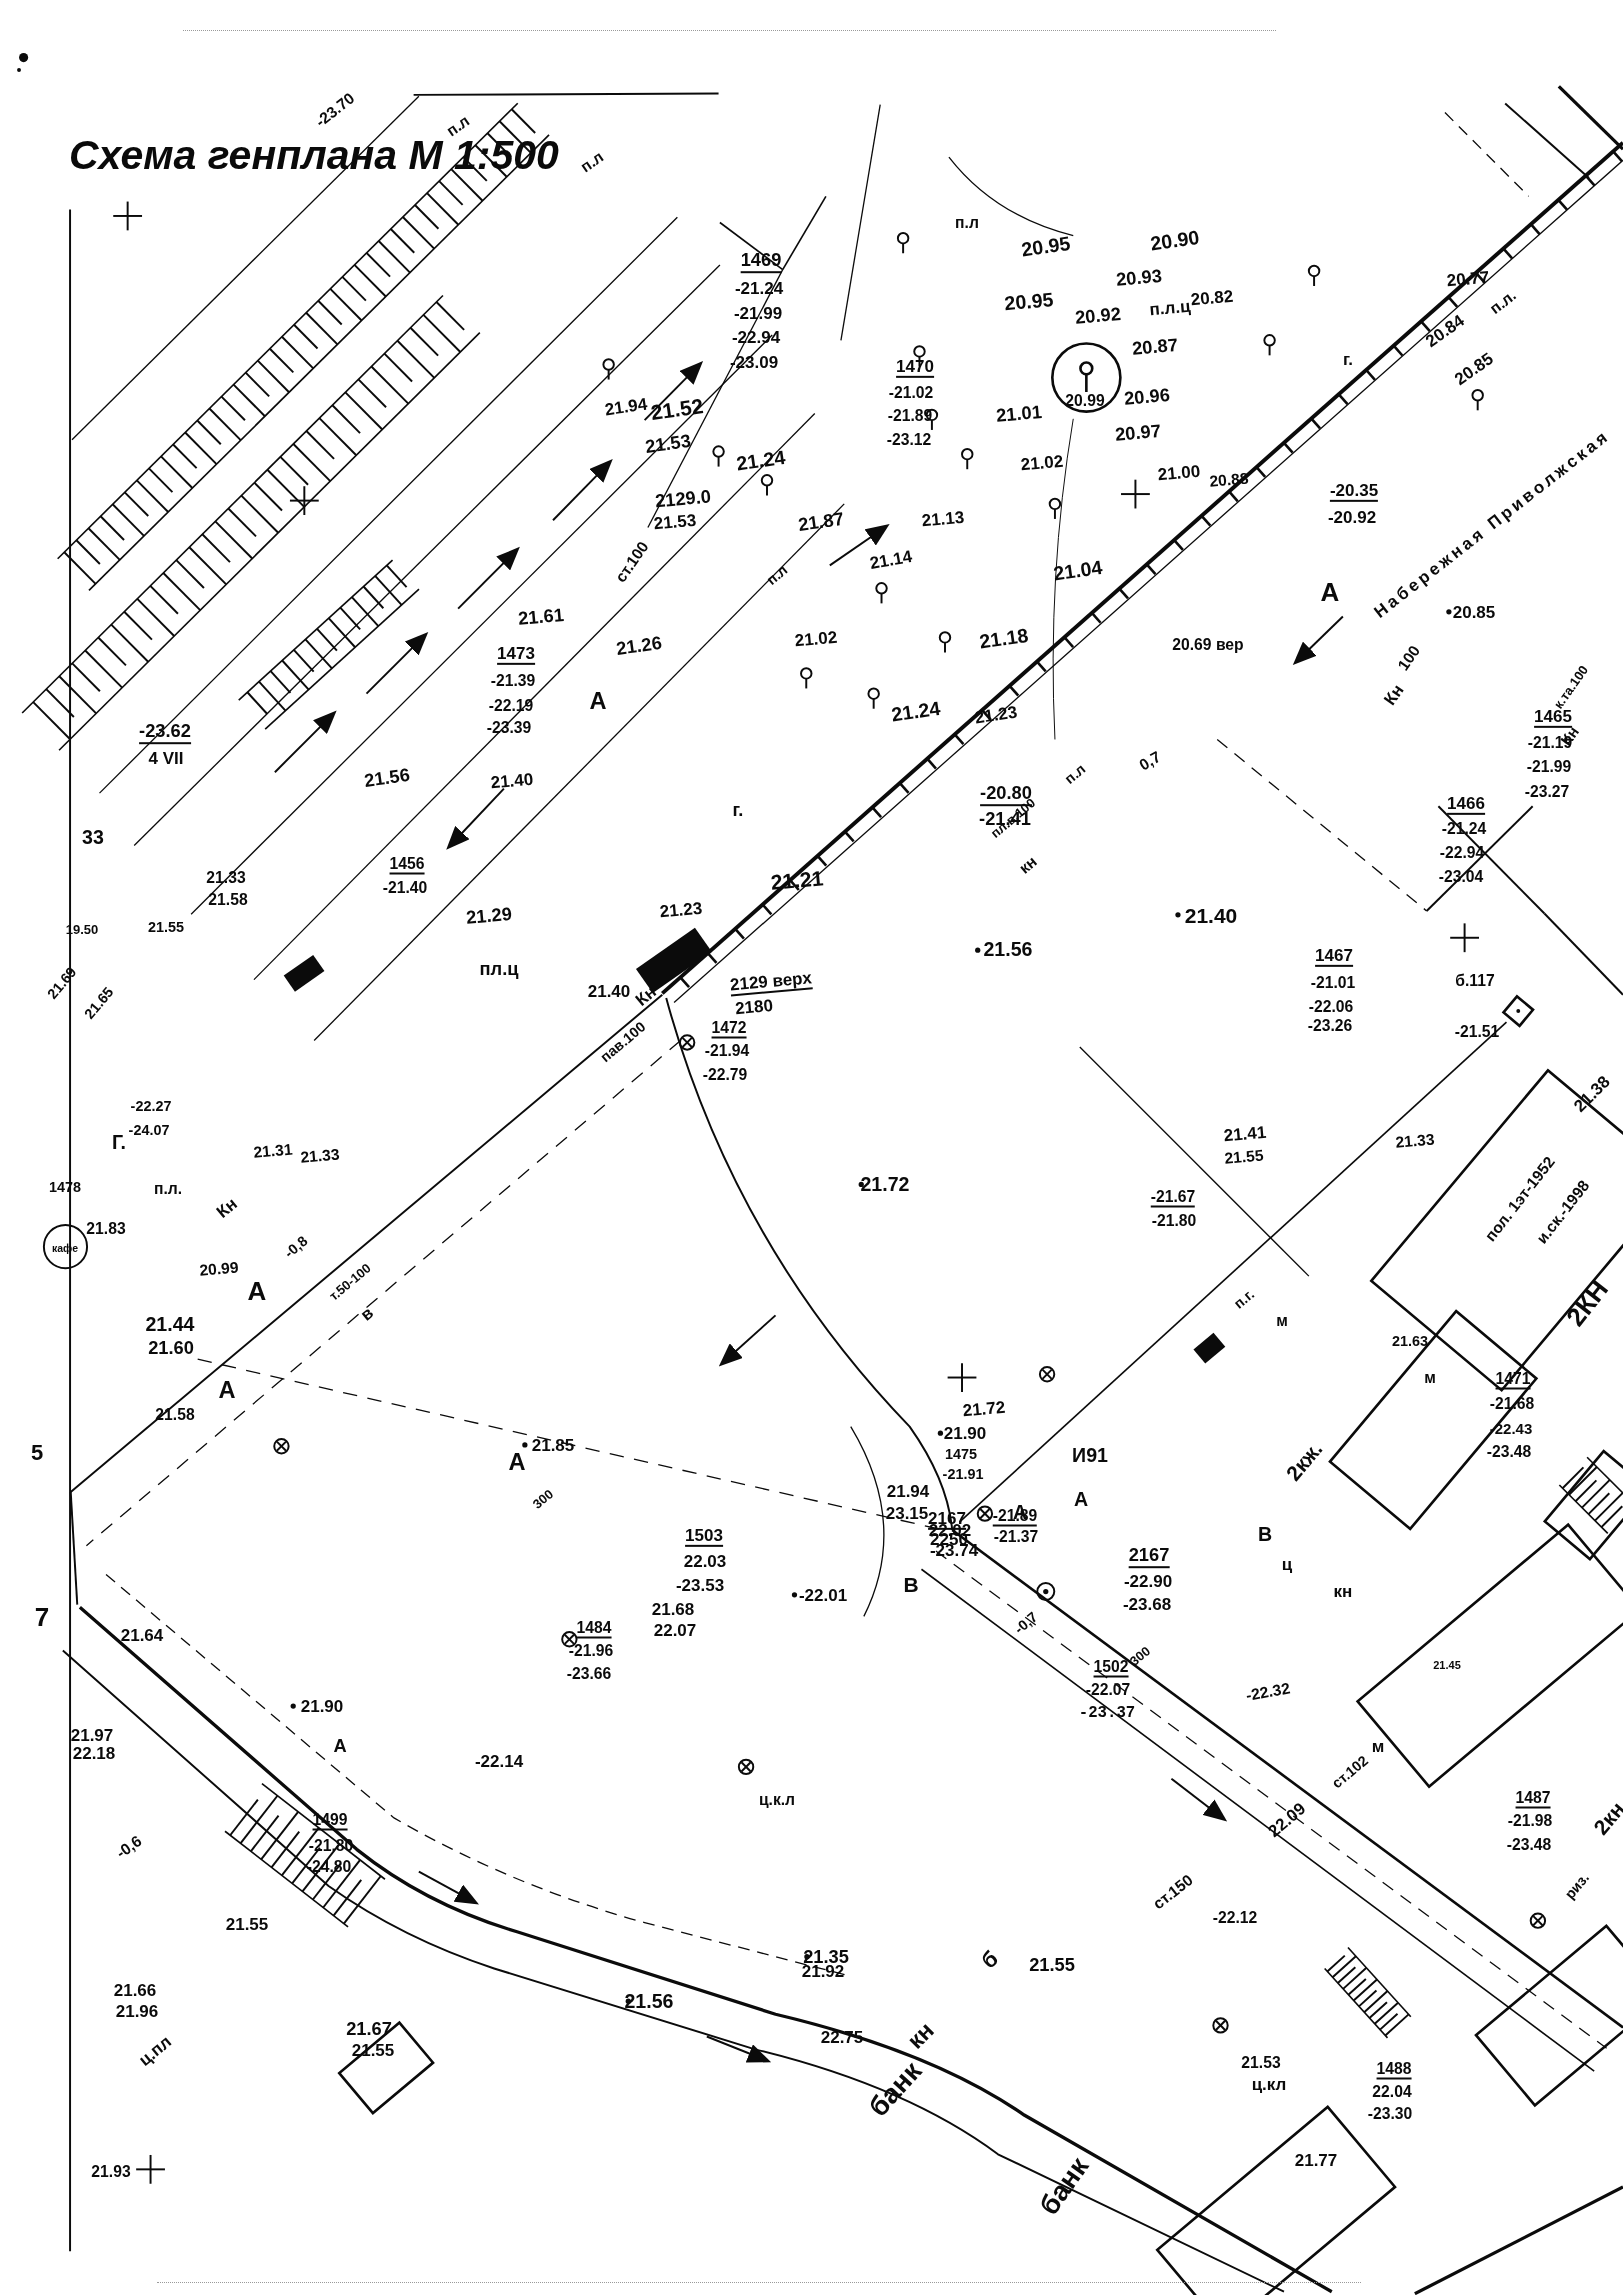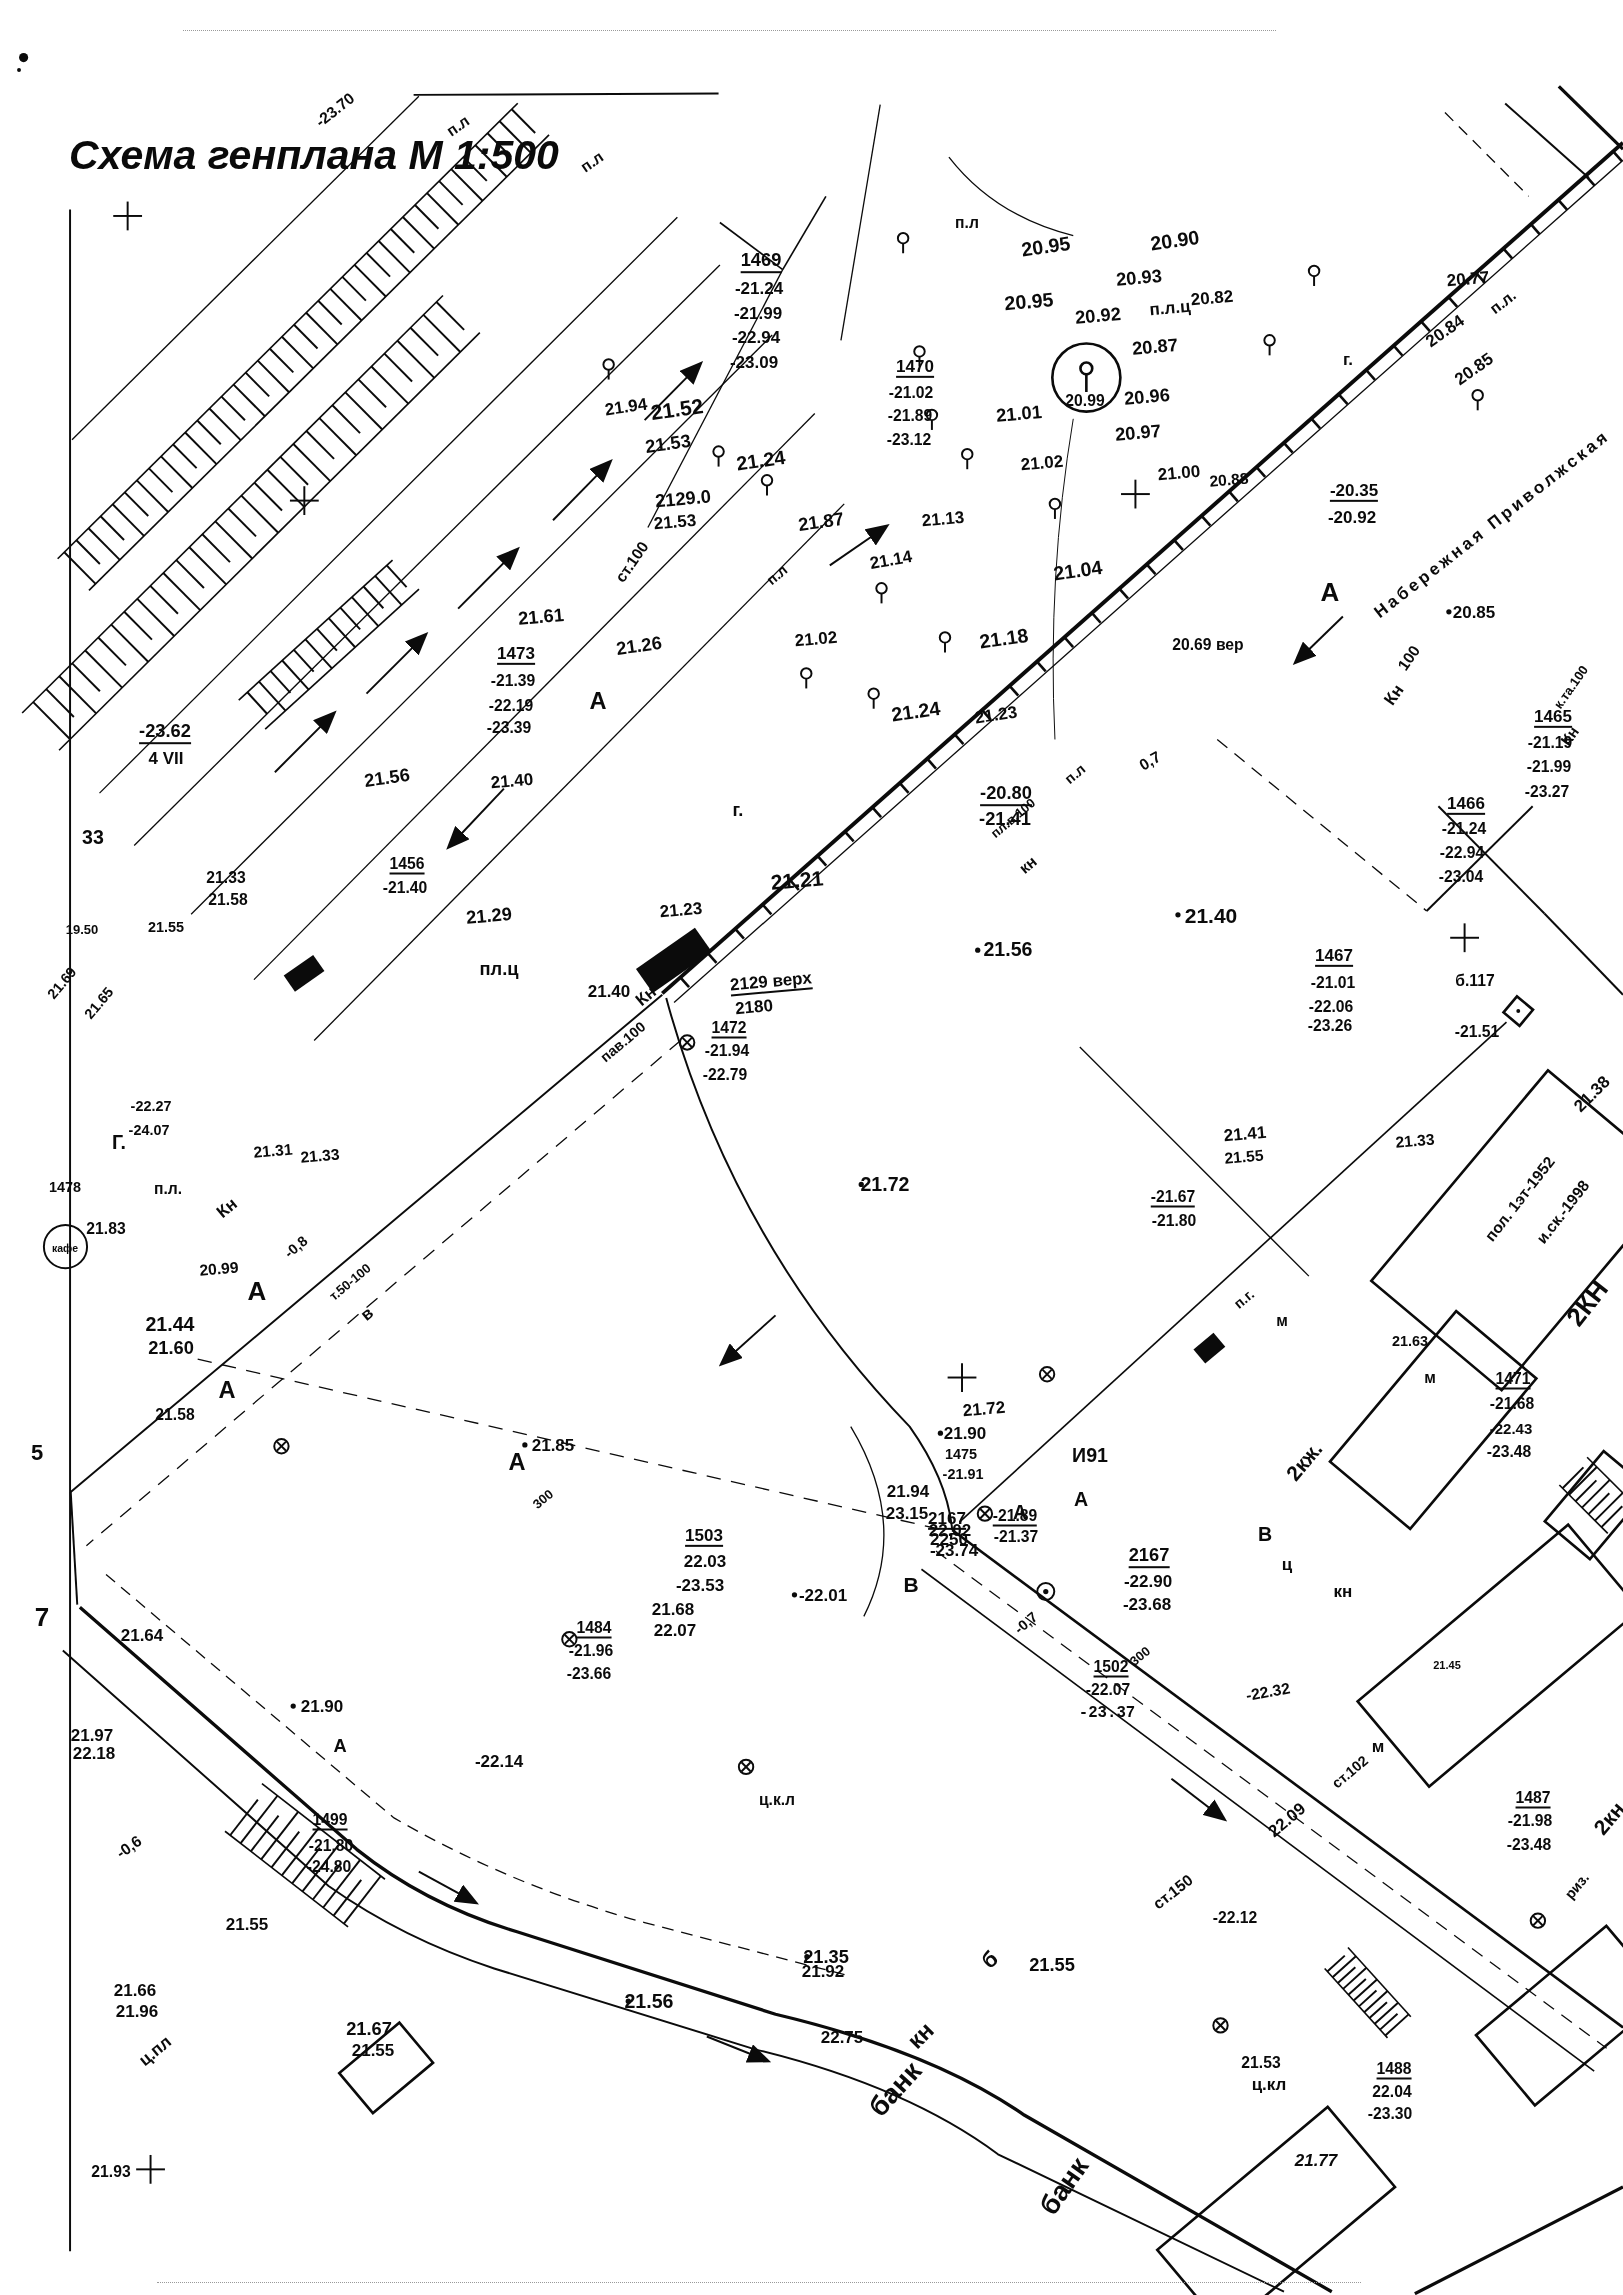--- a/index.html
+++ b/index.html
@@ -581,21 +581,21 @@
       <span class="lbl" style="left: 990px; top: 1960px; font-size: 22px; transform: translate(-50%, -50%) rotate(-40deg);">б</span>
       <span class="lbl" style="left: 921px; top: 2036px; font-size: 23.6px; transform: translate(-50%, -50%) rotate(-45deg);">кн</span>
       <span class="lbl" style="left: 895px; top: 2089px; font-size: 27.5px; transform: translate(-50%, -50%) rotate(-48deg);">банк</span>
       <span class="lbl" style="left: 1064px; top: 2186px; font-size: 27.5px; transform: translate(-50%, -50%) rotate(-55deg);">банк</span>
       <span class="lbl" style="left: 1225px; top: 2084px; font-size: 17px; transform: translate(-50%, -50%) rotate(0deg); margin-left: 44px;">ц.кл</span>
       <span class="lbl" style="left: 777px; top: 1800px; font-size: 15.7px; transform: translate(-50%, -50%) rotate(0deg);">ц.к.л</span>
       <span class="lbl" style="left: 1261px; top: 2063px; font-size: 15.7px; transform: translate(-50%, -50%) rotate(0deg);">21.53</span>
       <span class="lbl u" style="left: 1394px; top: 2070px; font-size: 15.7px; transform: translate(-50%, -50%) rotate(0deg);">1488</span>
       <span class="lbl" style="left: 1392px; top: 2092px; font-size: 15.7px; transform: translate(-50%, -50%) rotate(0deg);">22.04</span>
       <span class="lbl" style="left: 1390px; top: 2114px; font-size: 15.7px; transform: translate(-50%, -50%) rotate(0deg);">-23.30</span>
-      <span class="lbl" style="left: 1316px; top: 2160px; font-size: 17px; transform: translate(-50%, -50%) rotate(0deg); font-style: italic;">21.77</span>
+      <span class="lbl" style="left: 1316px; top: 2160px; font-size: 17px; transform: translate(-50%, -50%) rotate(0deg);">21.77</span>
       <span class="lbl" style="left: 1287px; top: 1820px; font-size: 17px; transform: translate(-50%, -50%) rotate(-40deg);">22.09</span>
       <span class="lbl" style="left: 1173px; top: 1892px; font-size: 15.7px; transform: translate(-50%, -50%) rotate(-38deg);">ст.150</span>
       <span class="lbl" style="left: 1235px; top: 1918px; font-size: 15.7px; transform: translate(-50%, -50%) rotate(0deg);">-22.12</span>
       <span class="lbl" style="left: 1350px; top: 1772px; font-size: 14.4px; transform: translate(-50%, -50%) rotate(-40deg);">ст.102</span>
       <span class="lbl u" style="left: 1533px; top: 1799px; font-size: 15.7px; transform: translate(-50%, -50%) rotate(0deg);">1487</span>
       <span class="lbl" style="left: 1530px; top: 1821px; font-size: 15.7px; transform: translate(-50%, -50%) rotate(0deg);">-21.98</span>
       <span class="lbl" style="left: 1529px; top: 1845px; font-size: 15.7px; transform: translate(-50%, -50%) rotate(0deg);">-23.48</span>
       <span class="lbl" style="left: 1609px; top: 1818px; font-size: 21px; transform: translate(-50%, -50%) rotate(-50deg);">2кн</span>
       <span class="lbl" style="left: 1577px; top: 1886px; font-size: 14.4px; transform: translate(-50%, -50%) rotate(-50deg);">риз.</span>
       <span class="lbl" style="left: 1378px; top: 1746px; font-size: 17px; transform: translate(-50%, -50%) rotate(0deg);">м</span>

